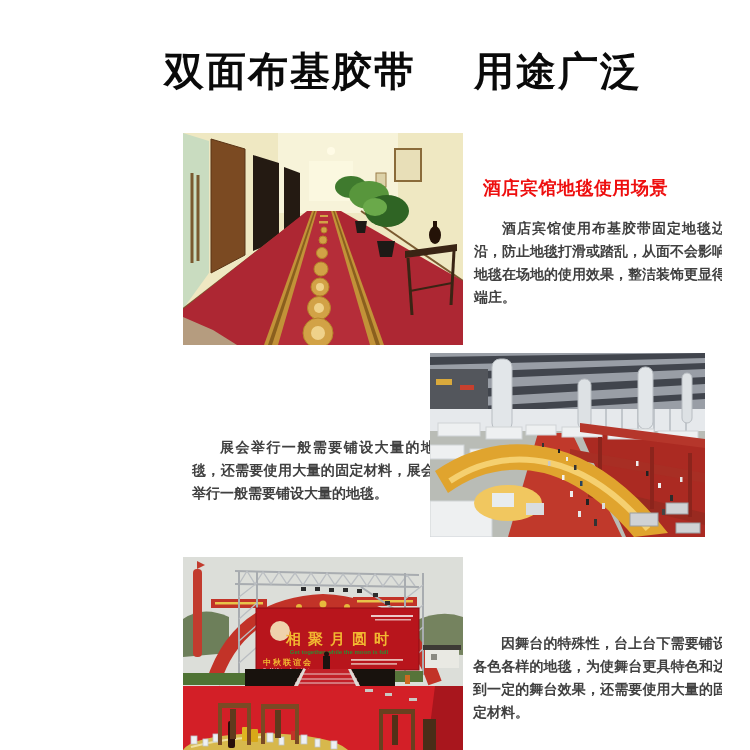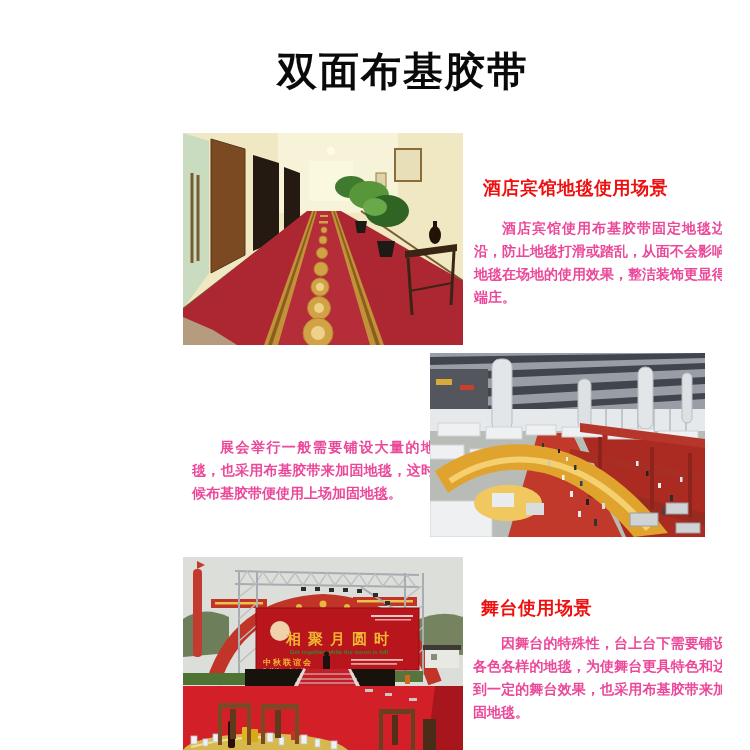--- a/index.html
+++ b/index.html
@@ -12,33 +12,34 @@
     position:absolute;top:44px;left:0;width:750px;
     display:flex;justify-content:center;align-items:flex-start;gap:58px;
     font-size:40px;font-weight:900;color:#0a0a0a;letter-spacing:2px;
     white-space:nowrap;
   }
   .sec-heading{
     position:absolute;font-size:18px;font-weight:bold;color:#ee0f0f;
     letter-spacing:0.5px;white-space:nowrap;
   }
   .sec-body{
-    position:absolute;font-size:14px;font-weight:bold;color:#ec4899;
+    position:absolute;font-size:14px;font-weight:bold;color:#404040;
     line-height:23px;text-indent:2em;text-align:justify;
   }
   .photo{position:absolute;display:block;}
   svg{display:block;}
 </style>
 </head>
 <body>
 
 <div id="canvas">
 
   <div class="page-title">
     <span>双面布基胶带</span>
+    <span>用途广泛</span>
   </div>
 
   <svg class="photo" style="left:155px;top:133px" width="280" height="212" viewBox="0 0 280 212">
     <rect x="0" y="0" width="280" height="212" fill="#efe8c2"></rect>
     <rect x="95" y="0" width="120" height="80" fill="#f7f3d9"></rect>
     <rect x="126" y="28" width="44" height="40" fill="#fbf8e0"></rect>
     <circle cx="148" cy="18" r="4" fill="#fffbe6"></circle>
 
     <polygon points="0,0 26,8 26,140 0,176" fill="#c9dcc0"></polygon>
     <line x1="9" y1="40" x2="9" y2="130" stroke="#7a5a30" stroke-width="3"></line>
@@ -92,21 +93,21 @@
       <polygon points="222,118 274,111 274,118 222,125" fill="#3a2414"></polygon>
       <line x1="225" y1="125" x2="229" y2="182" stroke="#3a2414" stroke-width="3"></line>
       <line x1="271" y1="118" x2="268" y2="172" stroke="#3a2414" stroke-width="3"></line>
       <line x1="227" y1="158" x2="269" y2="150" stroke="#3a2414" stroke-width="2"></line>
     </g>
   </svg>
 
   <div class="sec-heading" style="left:455px;top:176px">酒店宾馆地毯使用场景</div>
   <div class="sec-body" style="left:446px;top:217px;width:252px">酒店宾馆使用布基胶带固定地毯边沿，防止地毯打滑或踏乱，从面不会影响地毯在场地的使用效果，整洁装饰更显得端庄。</div>
 
-  <div class="sec-body" style="left:164px;top:436px;width:243px">展会举行一般需要铺设大量的地毯，也采用布基胶带来加固地毯，这时候布基胶带便使用上场加固地毯。</div>
+  <div class="sec-body" style="left:164px;top:436px;width:243px">展会举行一般需要铺设大量的地毯，还需要使用大量的固定材料，展会举行一般需要铺设大量的地毯。</div>
 
   <svg class="photo" style="left:402px;top:353px" width="275" height="184" viewBox="0 0 275 184">
     <rect x="0" y="0" width="275" height="64" fill="#999ea6"></rect>
     <g fill="#41454d">
       <polygon points="0,4 275,0 275,5 0,12"></polygon>
       <polygon points="0,20 275,10 275,16 0,28"></polygon>
       <polygon points="0,38 275,24 275,31 0,47"></polygon>
       <polygon points="0,56 275,40 275,46 0,63"></polygon>
     </g>
     <rect x="0" y="16" width="58" height="40" fill="#53565c"></rect>
@@ -314,16 +315,15 @@
       <g fill="#68401f">
         <rect x="196" y="152" width="4" height="41"></rect>
           <rect x="228" y="152" width="4" height="41"></rect>
         <rect x="196" y="152" width="36" height="5" rx="2"></rect>
           <rect x="209" y="158" width="6" height="30" fill="#523017"></rect>
       </g>
       <rect x="240" y="162" width="13" height="31" fill="#4a2d18"></rect>
     </g>
   </svg>
 
-  <div class="sec-heading" style="left:453px;top:596px">舞台使用场景</div>
-  <div class="sec-body" style="left:445px;top:632px;width:254px">因舞台的特殊性，台上台下需要铺设各色各样的地毯，为使舞台更具特色和达到一定的舞台效果，也采用布基胶带来加固地毯。</div>
+  <div class="sec-body" style="left:445px;top:632px;width:254px">因舞台的特殊性，台上台下需要铺设各色各样的地毯，为使舞台更具特色和达到一定的舞台效果，还需要使用大量的固定材料。</div>
 
 </div>
 
 </body></html>

